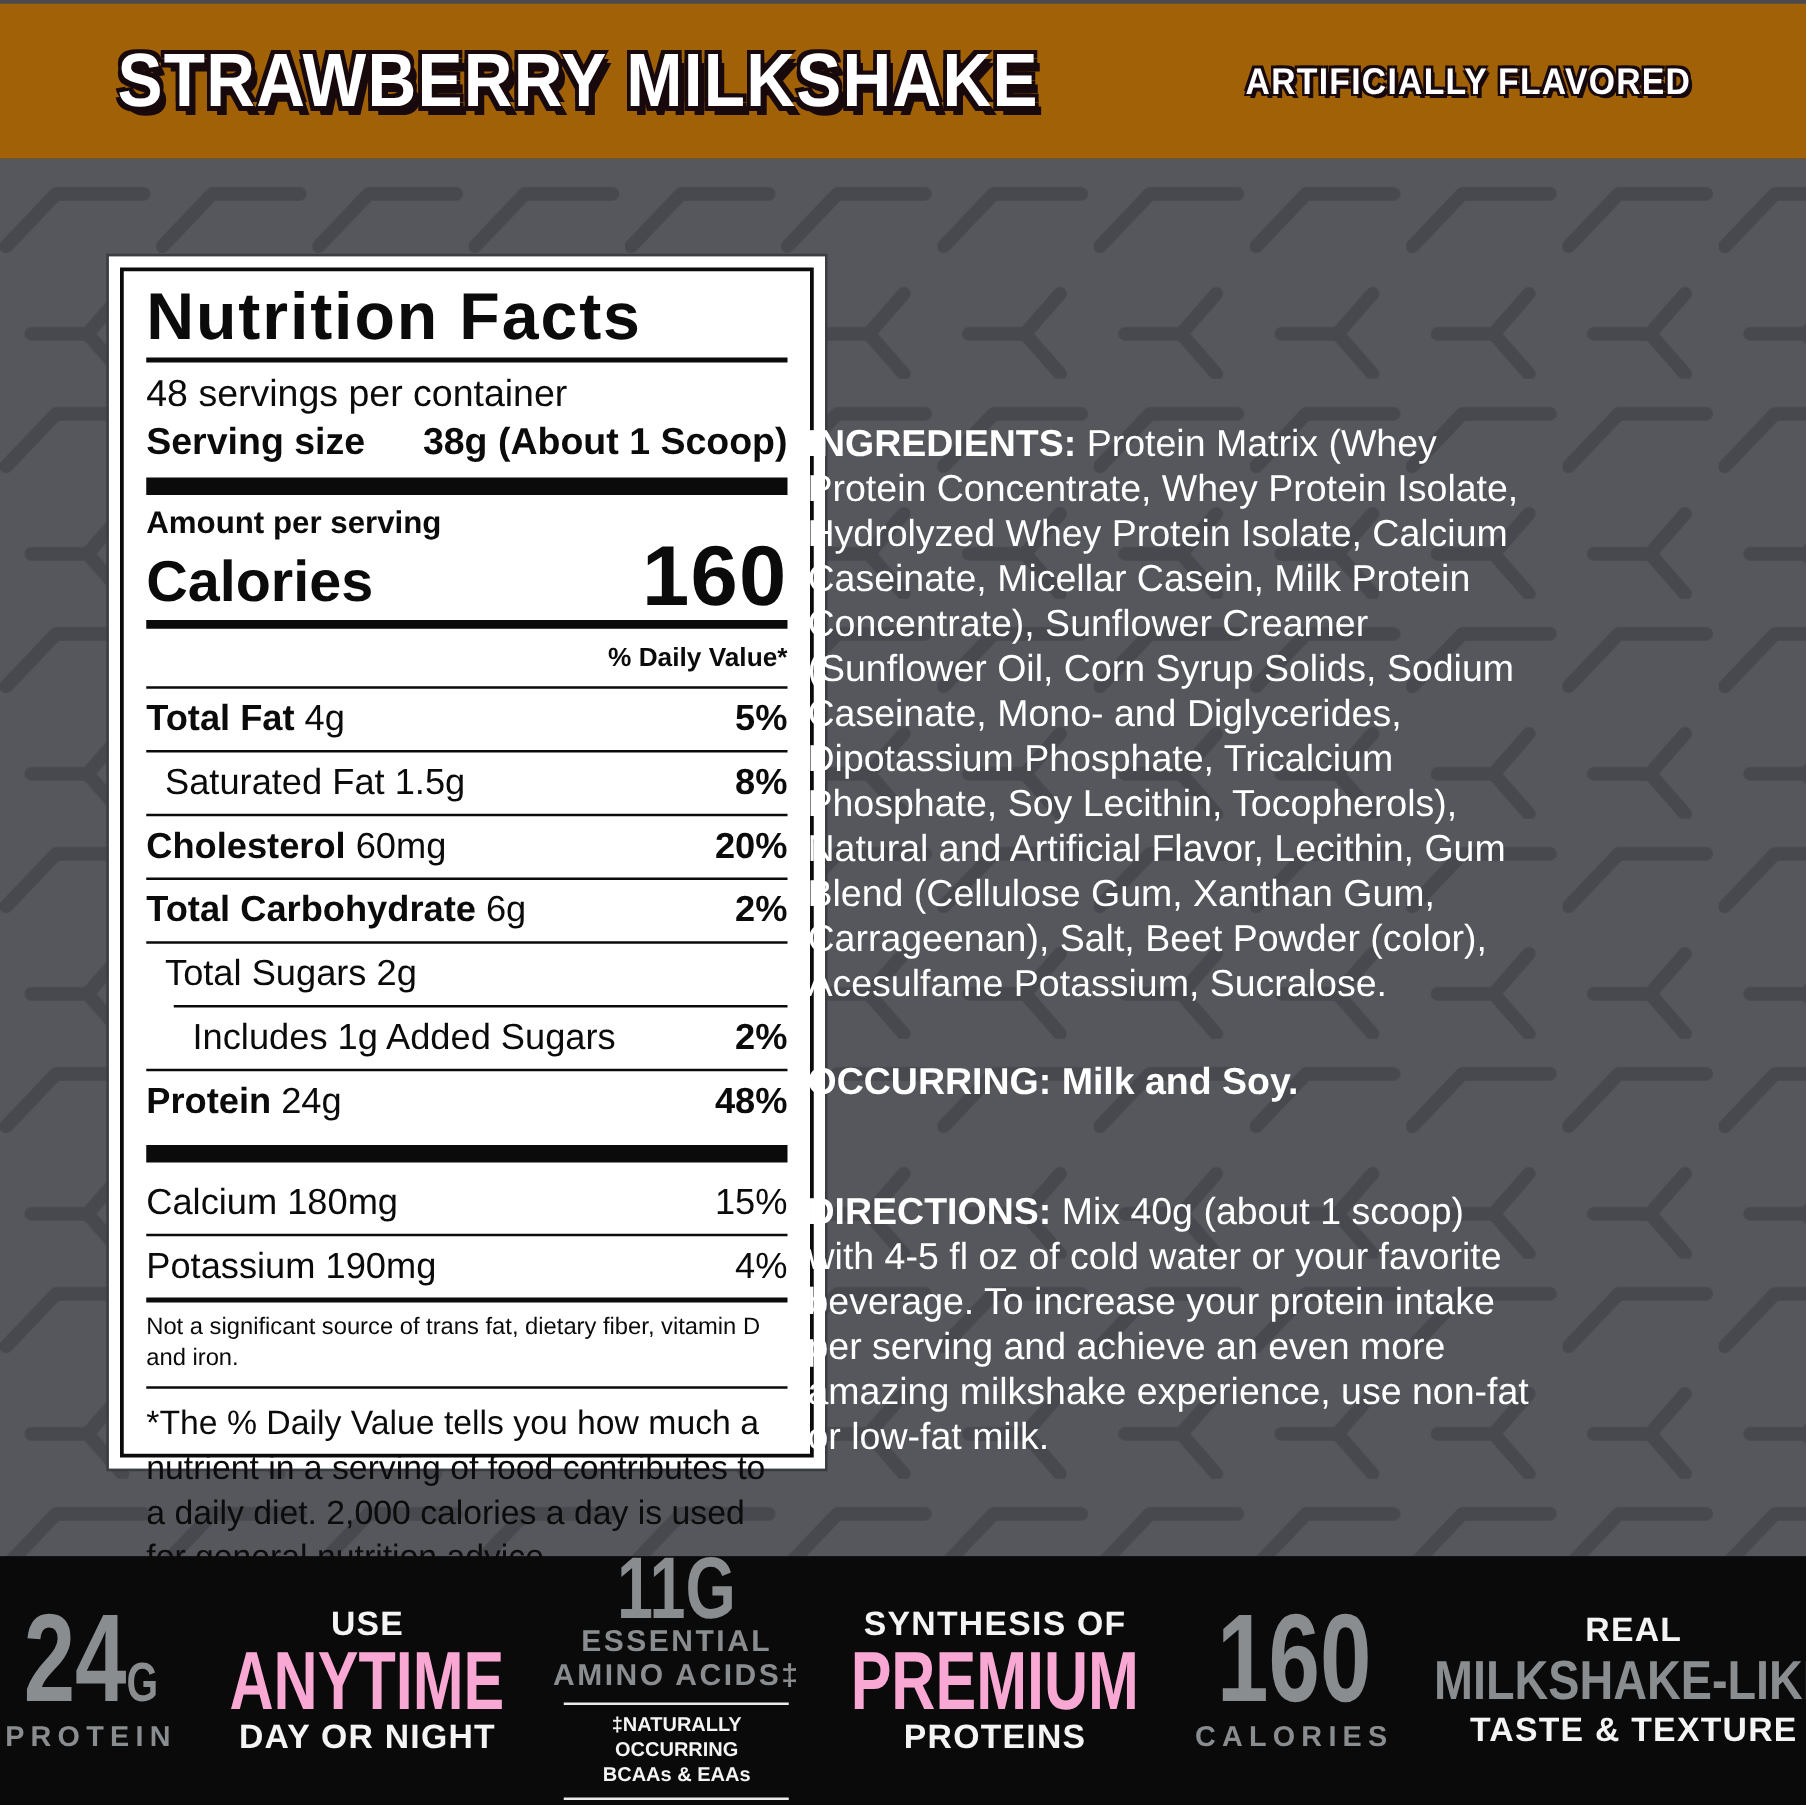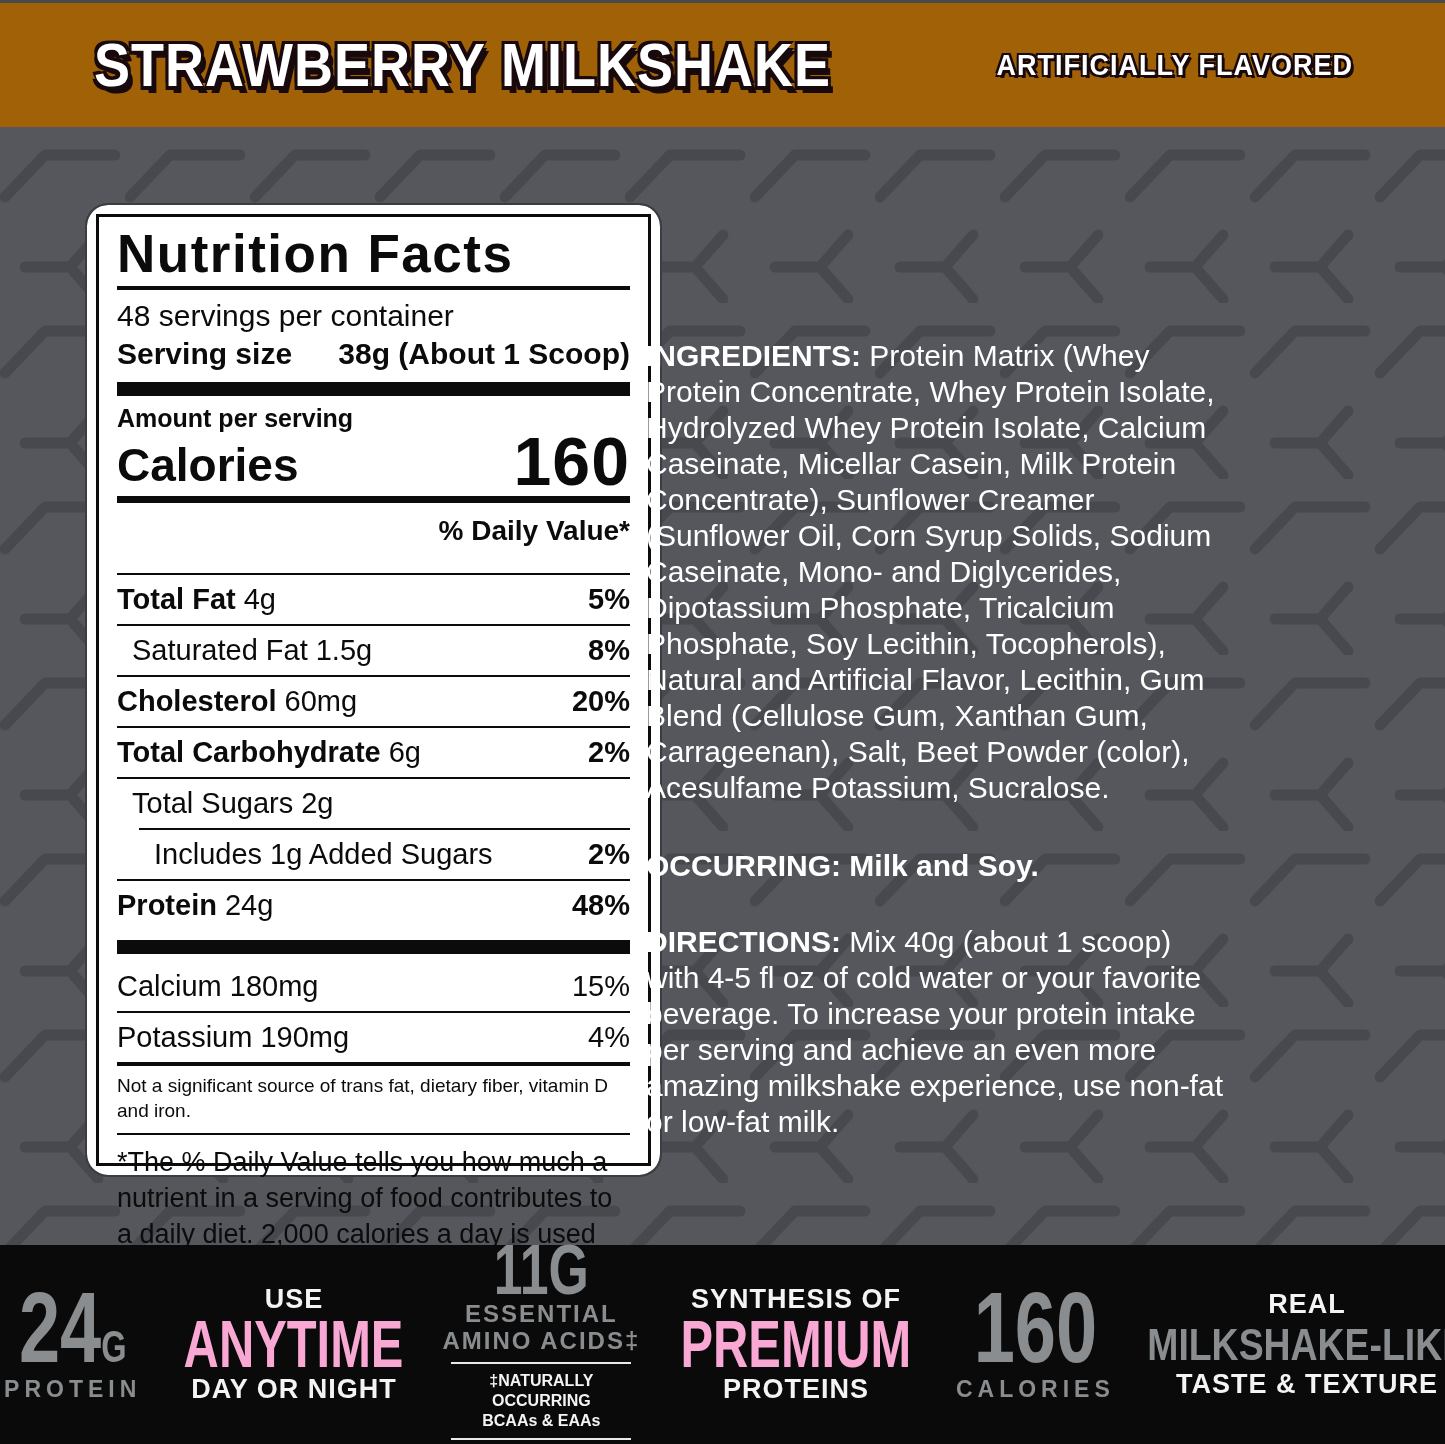--- a/index.html
+++ b/index.html
@@ -32,37 +32,37 @@
   
   .body-gray{
     position:absolute; left:0; top:127px; width:1445px; height:1118px;
     background:#55575D;
   }
   .pattern-svg{ position:absolute; inset:0; }
   .pm{ stroke:#47494F; stroke-width:11; fill:none; stroke-linecap:round; stroke-linejoin:round; }
   
   .panel{
     position:absolute; left:87px; top:78px; width:573px; height:970px;
-    background:#ffffff; outline:2px solid #3b3d42;border-radius:21px;
+    background:#ffffff; outline:2px solid #3b3d42;
   }
   .panel-inner{
     position:absolute; inset:9px; border:3px solid #0b0b0b;
     padding:10px 18px 12px 18px; color:#0b0b0b;
   }
   .nf-title{ font-size:53px; font-weight:bold; letter-spacing:1.5px; line-height:1.02; white-space:nowrap; }
   .bar4{ height:4px; background:#0b0b0b; margin:5px 0 7px; }
   .bar7{ height:7px; background:#0b0b0b; margin:8px 0 0; }
   .bar14{ height:14px; background:#0b0b0b; margin:10px 0 8px; }
   .servings{ font-size:30px; line-height:1.25; }
   .serving-size{ display:flex; justify-content:space-between; font-size:30px; font-weight:bold; line-height:1.25; margin-bottom:4px; }
   .amount-per{ font-size:25px; font-weight:bold; margin-top:2px; }
   .cal-row{ display:flex; justify-content:space-between; align-items:flex-end; margin-top:2px; }
   .cal-label{ font-size:46px; font-weight:bold; line-height:.95; }
   .cal-value{ font-size:68px; font-weight:bold; line-height:.78; letter-spacing:1px; }
-  .dv-header{ text-align:right; font-size:28px; font-weight:bold; padding:12px 0 26px; }
+  .dv-header{ text-align:right; font-size:21px; font-weight:bold; padding:12px 0 10px; }
   .nrow{ display:flex; justify-content:space-between; align-items:baseline;
          border-top:2px solid #0b0b0b; padding:8px 0; font-size:29px; }
   .nrow .nlabel b{ font-weight:bold; }
   .namount{ margin-left:8px; }
   .ndv{ font-weight:bold; }
   .indent1{ padding-left:15px; }
   .rule-inset{ border-top:none; padding:0; }
   .rule-inset .inset{ flex:1; margin-left:22px; border-top:2px solid #0b0b0b;
          padding:8px 0 8px 15px; display:flex; justify-content:space-between; align-items:flex-start; }
   .mineral{ font-weight:normal; }
@@ -70,21 +70,21 @@
   .noborder{ border-top:none; }
   .note-block{ border-top:4px solid #0b0b0b; font-size:19px; line-height:1.3; padding:8px 0 10px; }
   .footnote-block{ border-top:2px solid #0b0b0b; font-size:27px; line-height:1.32; padding:10px 0 0; }
   
   .info{
     position:absolute; left:646px; top:211px; width:582px; color:#ffffff;
     font-size:30px; line-height:36px;
   }
   .info p{ margin:0; }
   .info .contains-p{ margin-top:42px; }
-  .info .directions-p{ margin-top:40px; }
+  .info .directions-p{ margin-top:68px; }
   .info b{ font-weight:bold; }
   
   .features{
     position:absolute; left:0; top:1245px; width:1445px; height:199px;
     background:#0A0A0B; display:flex; align-items:center; justify-content:space-evenly;
   }
   .feature{ text-align:center; color:#8A8D8F; }
   .cond{ display:inline-block; transform:scaleX(.74); transform-origin:center; }
   .cond85{ display:inline-block; transform:scaleX(.85); transform-origin:center; }
   .f-big{ font-size:100px; font-weight:bold; line-height:.82; color:#8A8D8F; white-space:nowrap; }

